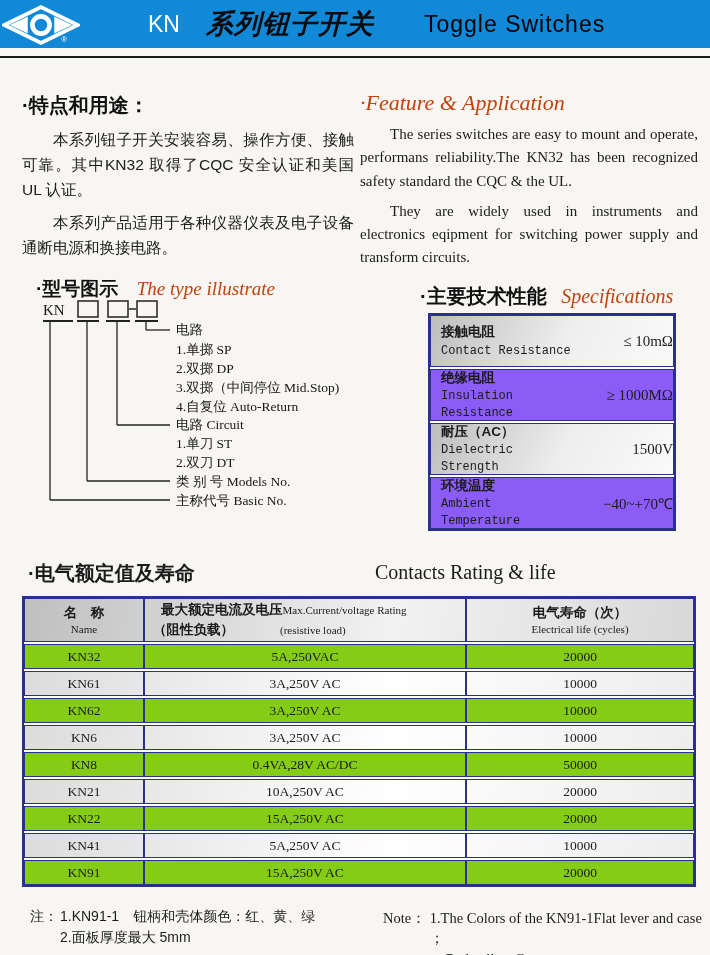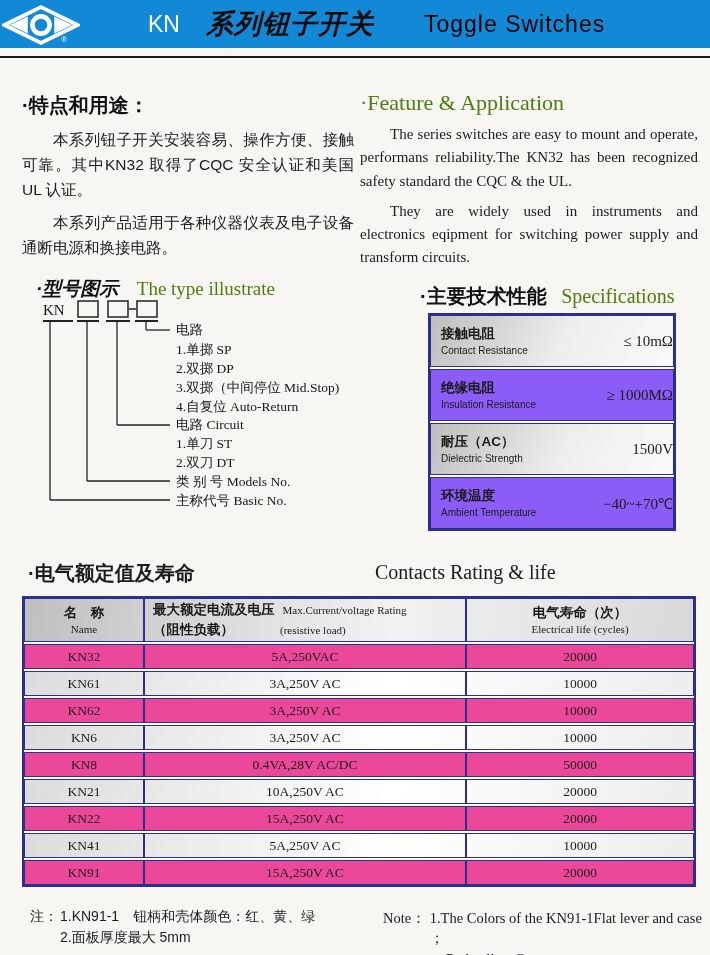--- a/index.html
+++ b/index.html
@@ -10,59 +10,59 @@
   .hdr .brand{position:absolute;left:148px;top:0;line-height:48px;color:#fff;font-size:23px;}
   .hdr .cn-title{position:absolute;left:206px;top:0;line-height:48px;color:#0b0b0b;
                  font-size:27px;font-weight:bold;font-style:italic;letter-spacing:1px;}
   .hdr .en-title{position:absolute;left:424px;top:0;line-height:48px;color:#000000;font-size:23px;letter-spacing:1px;}
   .logo{position:absolute;left:2px;top:3px;}
   .toprule{position:absolute;left:0;top:56px;width:710px;height:2px;background:#1c1c1c;}
   
   .feat-cn{position:absolute;left:22px;top:92px;width:332px;}
   .feat-en{position:absolute;left:360px;top:90px;width:338px;}
   .h-cn{font-size:20px;font-weight:bold;color:#111;}
-  .h-en{font-family:"Liberation Serif",serif;font-size:22px;color:#4d7c0f;}
+  .h-en{font-family:"Liberation Serif",serif;font-size:22px;color:#c2410c;font-style:italic;}
   .feat-cn p{margin:8px 0 0 0;font-size:15.5px;line-height:1.62;text-align:justify;text-indent:2em;}
   .feat-en p{margin:7px 0 0 0;font-family:"Liberation Serif",serif;font-size:15px;line-height:1.55;
              text-align:justify;text-indent:2em;}
   
   .type-head{position:absolute;left:36px;top:276px;}
-  .type-head .h-cn{font-size:19px;font-style:italic;}
+  .type-head .h-cn{font-size:19px;}
   .type-head .h-en{font-size:19px;margin-left:14px;}
   .diagram{position:absolute;left:40px;top:298px;}
   .diagram text{font-family:"Liberation Serif",serif;font-size:13.5px;fill:#161616;}
   .diagram .kn{font-size:15px;}
   
   .spec-head{position:absolute;left:420px;top:283px;white-space:nowrap;}
   .spec-head .h-cn{font-size:20px;}
   .spec-head .h-en{font-size:20px;margin-left:10px;}
   .spec-table{position:absolute;left:428px;top:313px;width:244px;border:2px solid #2b2f8e;
               background:#fff;display:flex;flex-direction:column;gap:2px;}
   .spec-row{border:1px solid #2b2f8e;height:50px;display:flex;align-items:center;}
   .spec-row.gray{background:linear-gradient(115deg,#bdbdbd 0%,#eeeeee 55%,#fafafa 100%);}
   .spec-row.blue{background:#8b5cf6;}
   .spec-lbl{flex:1;padding-left:10px;}
   .spec-lbl .cn{font-size:13.5px;font-weight:bold;display:block;line-height:1.5;}
-  .spec-lbl .en{font-family:Liberation Sans, sans-serif;font-size:10px;display:block;line-height:1.4;}
+  .spec-lbl .en{font-family:Liberation Mono, monospace;font-size:12px;display:block;line-height:1.4;}
   .spec-val{width:100px;text-align:right;font-family:"Liberation Serif",serif;font-size:15px;}
   
   .rate-head-cn{position:absolute;left:28px;top:560px;font-size:20px;font-weight:bold;}
   .rate-head-en{position:absolute;left:375px;top:561px;font-family:"Liberation Serif",serif;font-size:20px;}
   .rt{position:absolute;left:22px;top:596px;width:670px;border:2px solid #2b2f8e;background:#fff;
       display:flex;flex-direction:column;gap:2px;}
   .rt-row{display:flex;border:1px solid #2b2f8e;align-items:stretch;}
   .rt-row.head{height:42px;background:linear-gradient(100deg,#bfbfbf 0%,#f2f2f2 55%,#d8d8d8 100%);}
-  .rt-row.blue{height:23px;background:#ec4899;justify-content:space-between;}
+  .rt-row.blue{height:23px;background:#84cc16;justify-content:space-between;}
   .rt-row.white{height:23px;background:linear-gradient(100deg,#dcdcdc 0%,#ffffff 55%,#ededed 100%);}
   .c1{width:118px;border-right:2px solid #2b2f8e;display:flex;flex-direction:column;justify-content:center;text-align:center;}
   .c2{flex:1;border-right:2px solid #2b2f8e;display:flex;flex-direction:column;justify-content:center;text-align:center;}
   .c3{width:226px;display:flex;flex-direction:column;justify-content:center;text-align:center;}
   .rt-row .cnb{font-size:13.5px;font-weight:bold;line-height:1.45;}
   .rt-row .ens{font-family:"Liberation Serif",serif;font-size:11px;line-height:1.35;}
-  .rt-row.head .c2 .l1,.rt-row.head .c2 .l2{display:flex;padding-left:8px;gap:8px;align-items:baseline;}
+  .rt-row.head .c2 .l1,.rt-row.head .c2 .l2{display:flex;padding-left:16px;align-items:baseline;}
   .rt-row.head .c2 .l2{padding-left:8px;gap:46px;}
   .cell-serif{font-family:"Liberation Serif",serif;font-size:13.5px;}
   
   .note-cn{position:absolute;left:30px;top:906px;font-size:14px;line-height:1.5;display:flex;}
   .note-cn .lines{margin-left:2px;}
   .note-en{position:absolute;left:383px;top:908px;font-family:"Liberation Serif",serif;font-size:14.5px;line-height:1.4;display:flex;}
   .note-en .lines{margin-left:4px;}
   .ind{padding-left:16px;}
 </style>
 </head>

